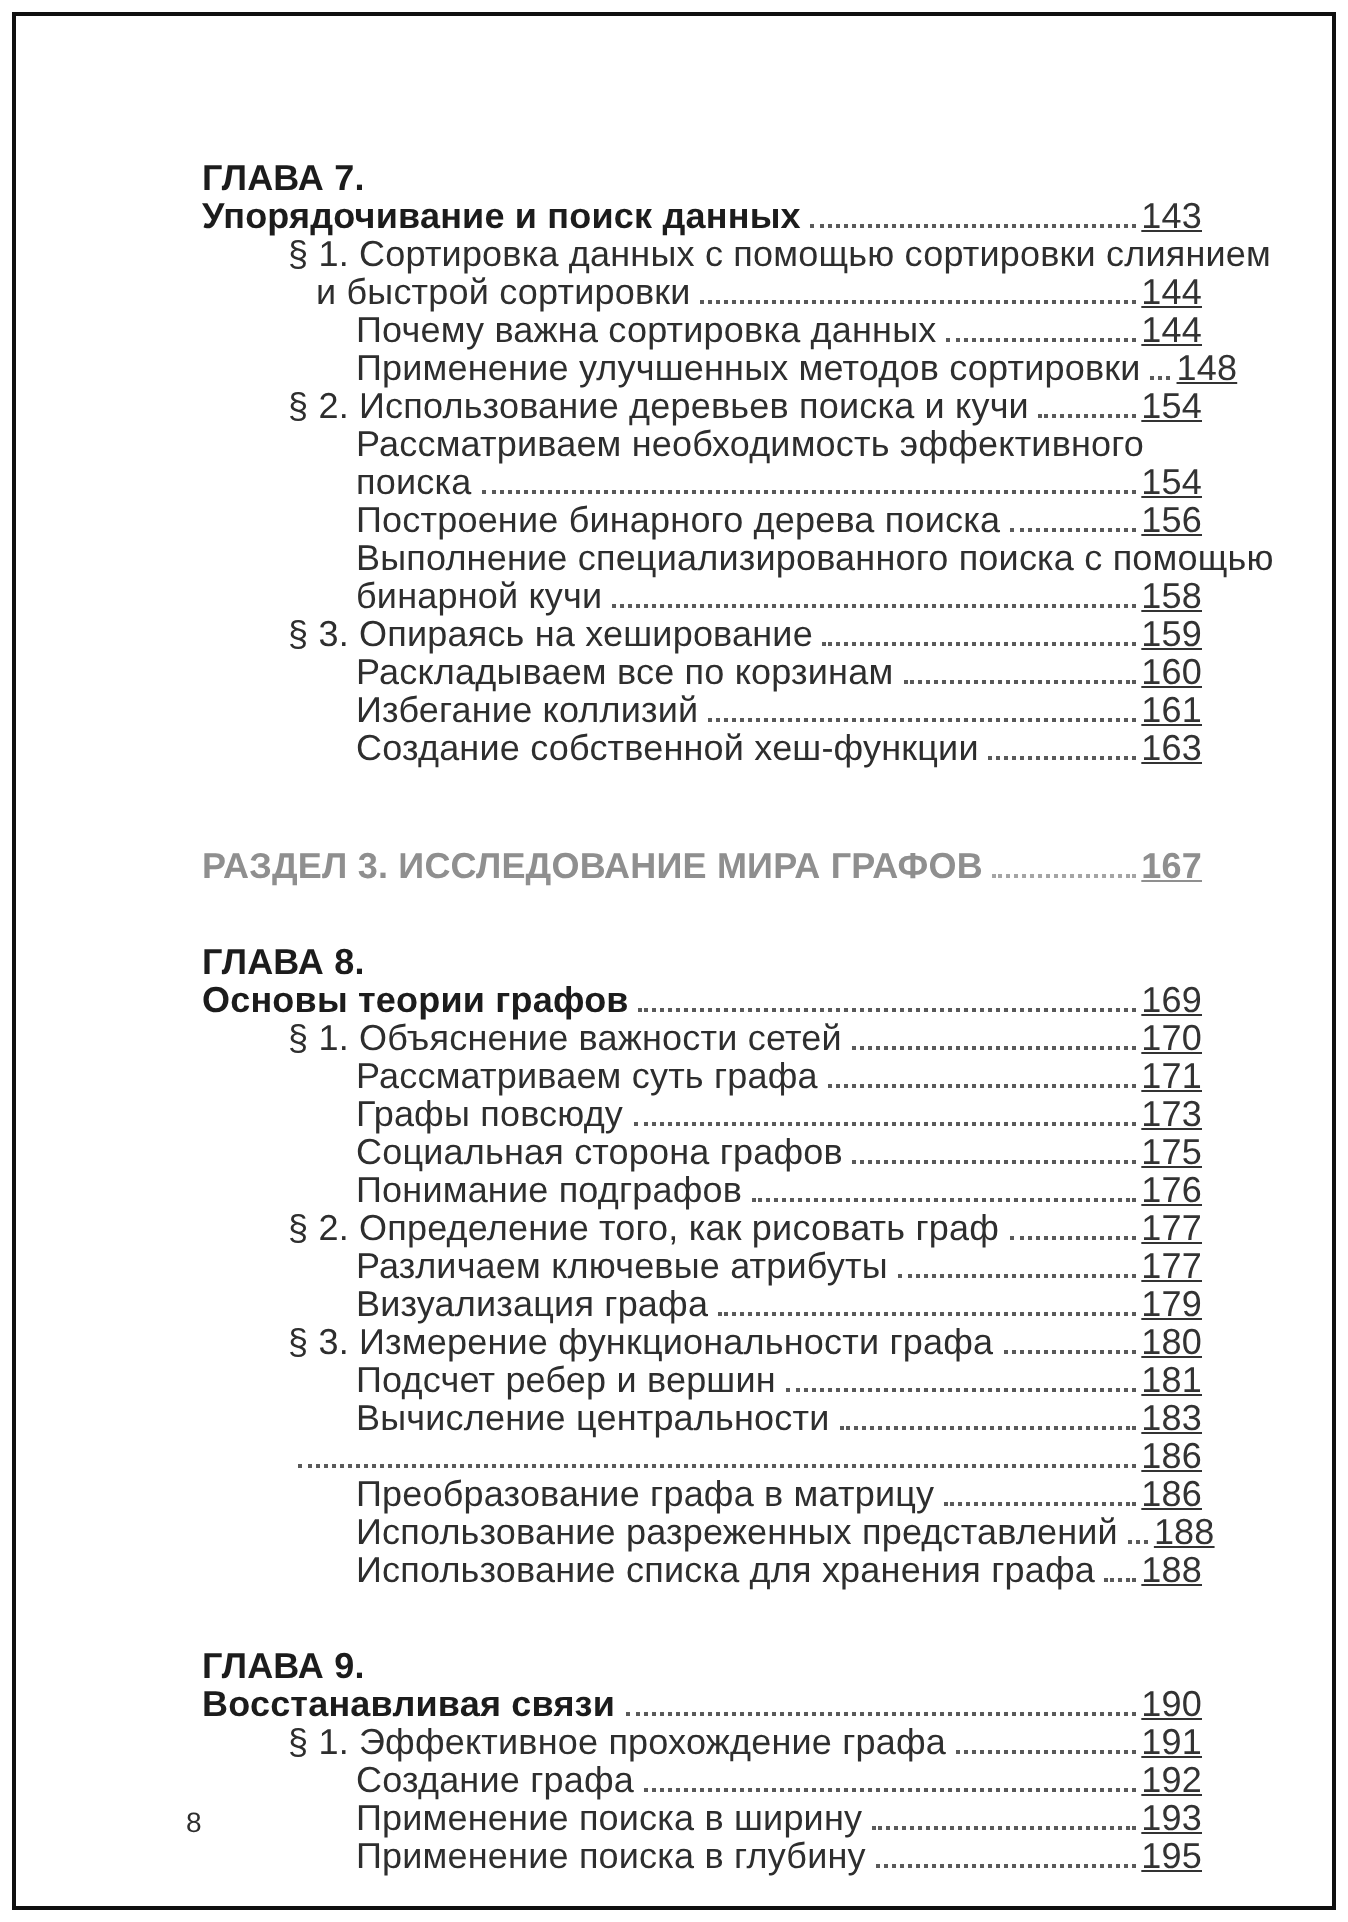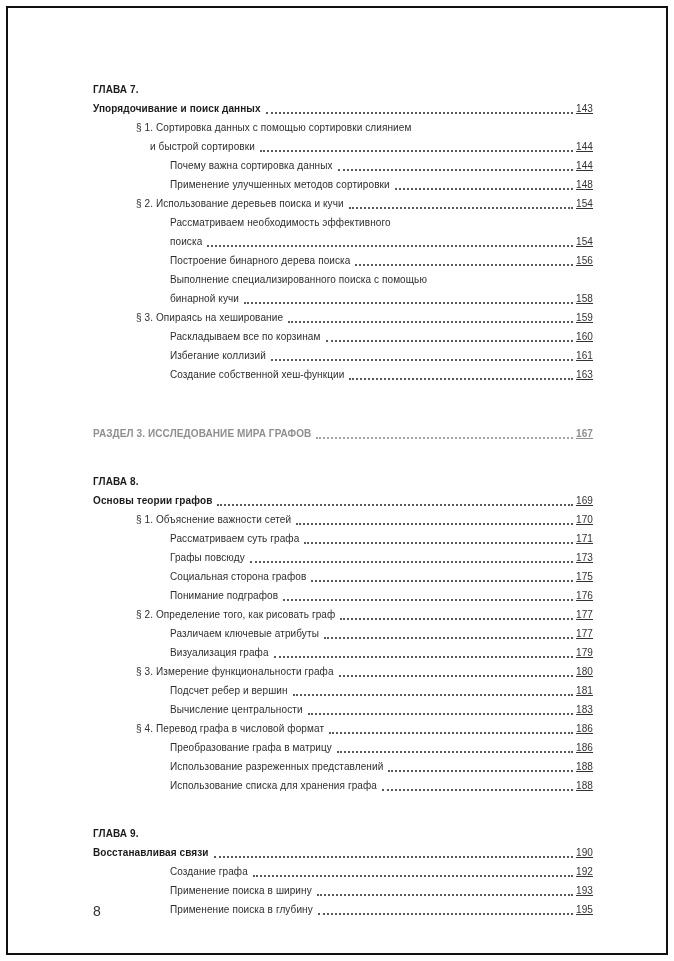--- a/index.html
+++ b/index.html
@@ -19,25 +19,25 @@
     overflow: hidden;
   }
   .page-frame {
     position: absolute;
     left: 6px; top: 6px; right: 6px; bottom: 6px;
     border: 2px solid #101010;
     pointer-events: none;
   }
   .content {
     position: absolute;
-    left: 93px;
+    left: 101px;
     top: 80px;
     width: 500px;
     color: #2e2e2e;
-    font-size: 10px;
+    font-size: 18px;
     line-height: 19px;
     letter-spacing: 0.1px;
   }
   .chapter-block { margin-top: 29px; }
   .chapter-block:first-child { margin-top: 0; }
   .chapter-heading {
     font-weight: 700;
     color: #1c1c1c;
   }
   .row {
@@ -214,21 +214,20 @@
             <span class="txt">Подсчет ребер и вершин</span>
             <span class="leader"></span>
             <span class="pnum">181</span>
           </div>
           <div class="row lvl2">
             <span class="txt">Вычисление центральности</span>
             <span class="leader"></span>
             <span class="pnum">183</span>
           </div>
           <div class="row lvl1">
-            <span class="txt">§ 4. Перевод графа в числовой формат</span>
             <span class="leader"></span>
             <span class="pnum">186</span>
           </div>
           <div class="row lvl2">
             <span class="txt">Преобразование графа в матрицу</span>
             <span class="leader"></span>
             <span class="pnum">186</span>
           </div>
           <div class="row lvl2">
             <span class="txt">Использование разреженных представлений</span>
@@ -240,20 +239,25 @@
             <span class="leader"></span>
             <span class="pnum">188</span>
           </div>
         </div>
         <div class="chapter-block">
           <div class="chapter-heading">ГЛАВА 9.</div>
           <div class="row chapter-title-row">
             <span class="txt">Восстанавливая связи</span>
             <span class="leader"></span>
             <span class="pnum">190</span>
+          </div>
+          <div class="row lvl1">
+            <span class="txt">§ 1. Эффективное прохождение графа</span>
+            <span class="leader"></span>
+            <span class="pnum">191</span>
           </div>
           <div class="row lvl2">
             <span class="txt">Создание графа</span>
             <span class="leader"></span>
             <span class="pnum">192</span>
           </div>
           <div class="row lvl2">
             <span class="txt">Применение поиска в ширину</span>
             <span class="leader"></span>
             <span class="pnum">193</span>

